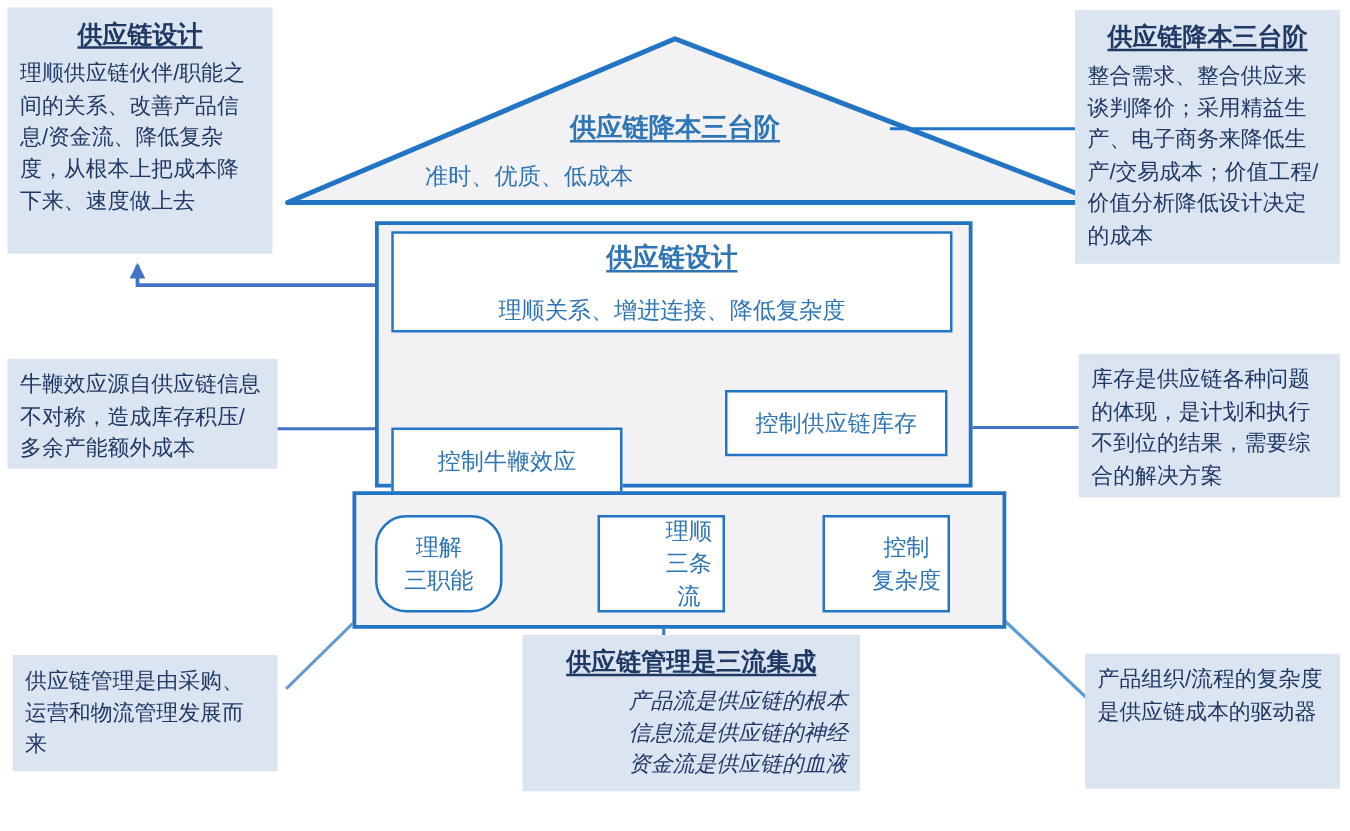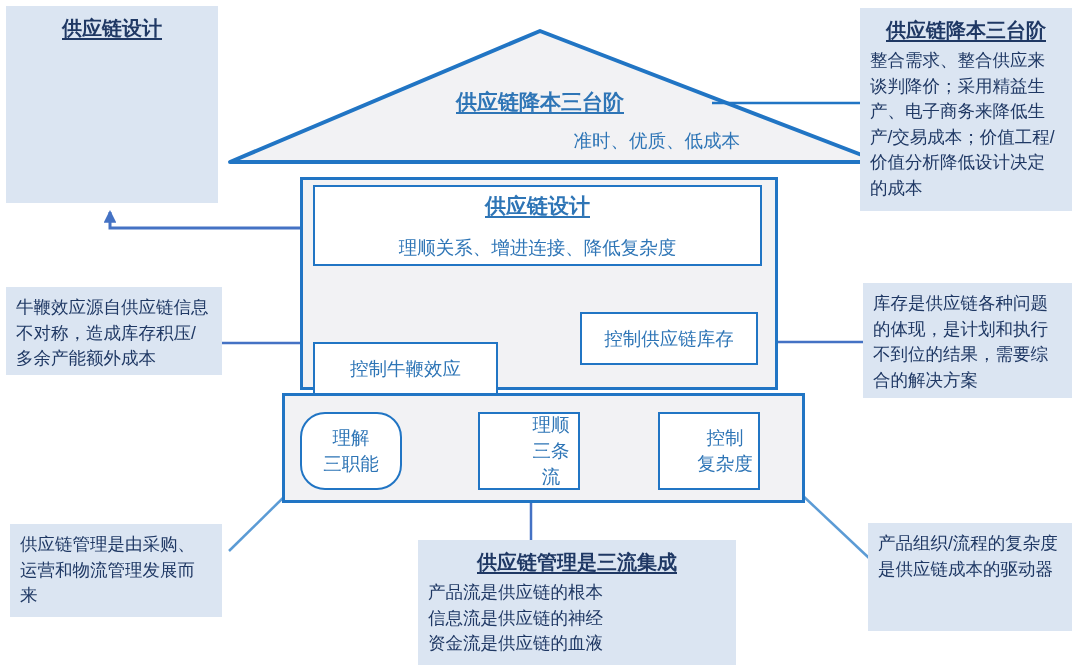--- a/index.html
+++ b/index.html
@@ -31,36 +31,36 @@
     font-size:17.5px;
     line-height:1.46;
     padding:8px 10px;
     text-align:left;
   }
   .callout .c-title{
     display:block;text-align:center;font-weight:bold;
     font-size:20px;text-decoration:underline;text-underline-offset:3px;
     margin-bottom:3px;
   }
-  .callout .c-line{display:block;text-align:left;}
+  .callout .c-line{display:block;text-align:right;font-style:italic;}
 
   
   .panel{background:var(--panel-bg);border:3px solid var(--border-blue);}
   .white-box{
     background:#ffffff;border:2.5px solid var(--border-blue);
     color:var(--text-blue);
     display:flex;flex-direction:column;align-items:center;justify-content:center;
     text-align:center;
   }
   .house-title{
     font-weight:bold;font-size:21px;color:var(--text-blue);
     text-decoration:underline;text-underline-offset:3px;
     text-align:center;
   }
-  .house-sub{font-size:18.5px;color:var(--text-blue);text-align:right;}
+  .house-sub{font-size:18.5px;color:var(--text-blue);text-align:left;}
   .box-label{font-size:18.5px;color:var(--text-blue);line-height:1.4;}
 </style>
 </head>
 <body>
 
 <div class="canvas">
 
   <svg class="layer" viewBox="0 0 1080 665">
     <defs>
       <marker id="arrowC" markerUnits="strokeWidth" markerWidth="4.6" markerHeight="4.2" viewBox="0 0 10 10" refX="8.5" refY="5" orient="auto-start-reverse">
@@ -123,40 +123,41 @@
     <div class="box-label">三条流</div>
   </div>
 
   <div class="abs white-box" style="left:658px;top:412px;width:102px;height:78px;padding-left:32px;">
     <div class="box-label">控制</div>
     <div class="box-label">复杂度</div>
   </div>
 
   <div class="abs callout" style="left:6px;top:6px;width:212px;height:197px;">
     <span class="c-title">供应链设计</span>
+    <span>理顺供应链伙伴/职能之间的关系、改善产品信息/资金流、降低复杂度，从根本上把成本降下来、速度做上去</span>
   </div>
 
   <div class="abs callout" style="left:860px;top:8px;width:212px;height:203px;">
     <span class="c-title">供应链降本三台阶</span>
     <span>整合需求、整合供应来谈判降价；采用精益生产、电子商务来降低生产/交易成本；价值工程/价值分析降低设计决定的成本</span>
   </div>
 
   <div class="abs callout" style="left:6px;top:287px;width:216px;height:88px;">
     <span>牛鞭效应源自供应链信息不对称，造成库存积压/多余产能额外成本</span>
   </div>
 
   <div class="abs callout" style="left:863px;top:283px;width:209px;height:115px;">
     <span>库存是供应链各种问题的体现，是计划和执行不到位的结果，需要综合的解决方案</span>
   </div>
 
   <div class="abs callout" style="left:10px;top:524px;width:212px;height:93px;">
     <span>供应链管理是由采购、运营和物流管理发展而来</span>
   </div>
 
-  <div class="abs callout" style="left:418px;top:540px;width:318px;height:125px;">
+  <div class="abs callout" style="left:418px;top:508px;width:270px;height:125px;">
     <span class="c-title">供应链管理是三流集成</span>
     <span class="c-line">产品流是供应链的根本</span>
     <span class="c-line">信息流是供应链的神经</span>
     <span class="c-line">资金流是供应链的血液</span>
   </div>
 
   <div class="abs callout" style="left:868px;top:523px;width:204px;height:108px;">
     <span>产品组织/流程的复杂度是供应链成本的驱动器</span>
   </div>
 

